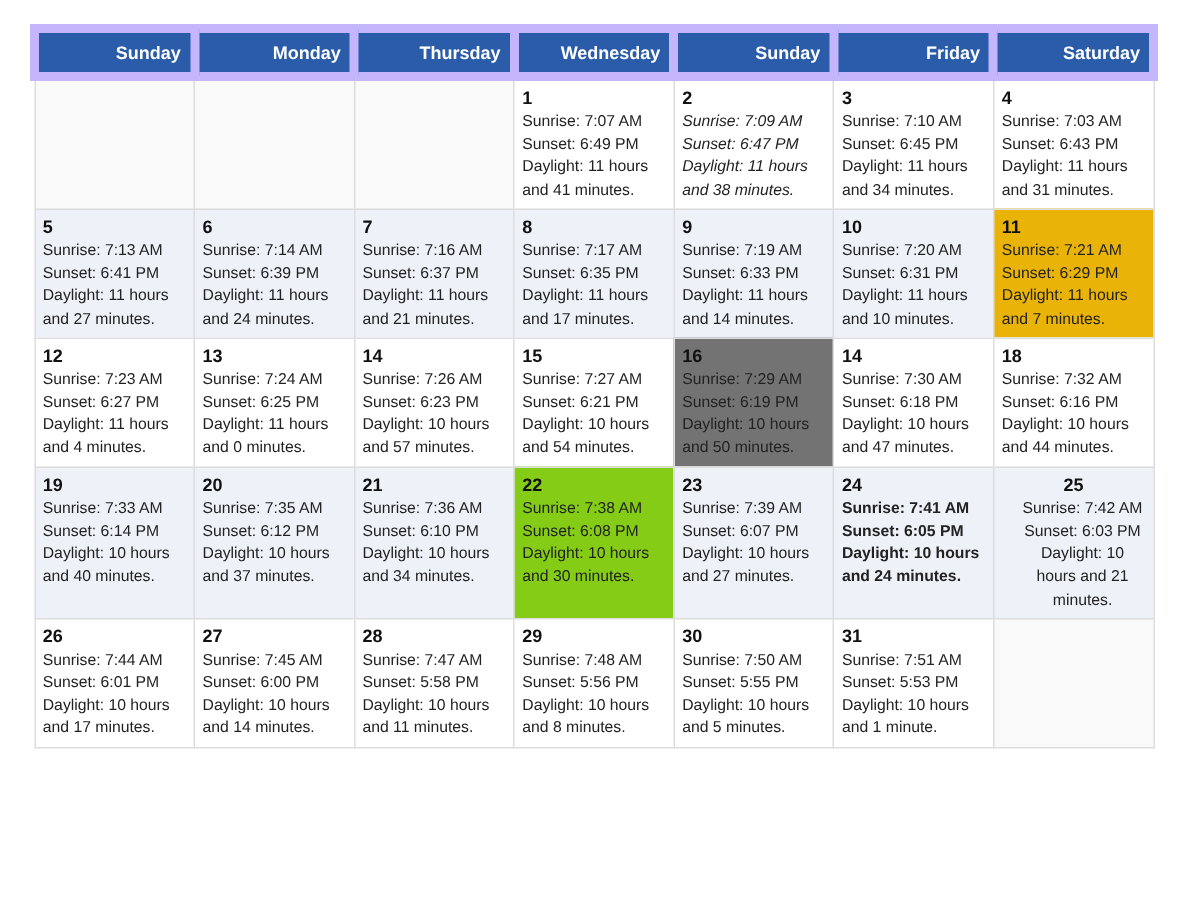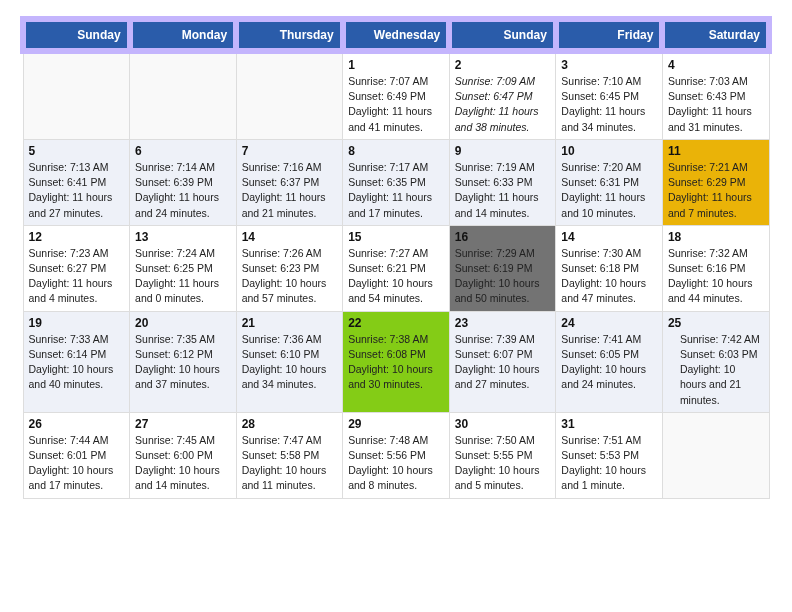--- a/index.html
+++ b/index.html
@@ -248,25 +248,25 @@
 Daylight: 10 hours and 30 minutes.</div>
           </td>
           <td style="background: rgb(238, 241, 248);">
             <div class="day-num">23</div>
             <div class="day-info" style="white-space: pre-line;">Sunrise: 7:39 AM
 Sunset: 6:07 PM
 Daylight: 10 hours and 27 minutes.</div>
           </td>
           <td style="background: rgb(238, 241, 248);">
             <div class="day-num">24</div>
-            <div class="day-info" style="white-space: pre-line;">Sunrise: 7:41 AM
+            <div class="day-info" style="white-space: pre-line; font-weight: bold;">Sunrise: 7:41 AM
 Sunset: 6:05 PM
 Daylight: 10 hours and 24 minutes.</div>
           </td>
-          <td style="background: rgb(238, 241, 248);">
+          <td style="background: rgb(238, 241, 248); text-align: center;">
             <div class="day-num">25</div>
             <div class="day-info" style="white-space: pre-line; margin-left: 12px;">Sunrise: 7:42 AM
 Sunset: 6:03 PM
 Daylight: 10 hours and 21 minutes.</div>
           </td>
         </tr>
         <tr>
           <td style="background: rgb(255, 255, 255);">
             <div class="day-num">26</div>
             <div class="day-info" style="white-space: pre-line;">Sunrise: 7:44 AM

